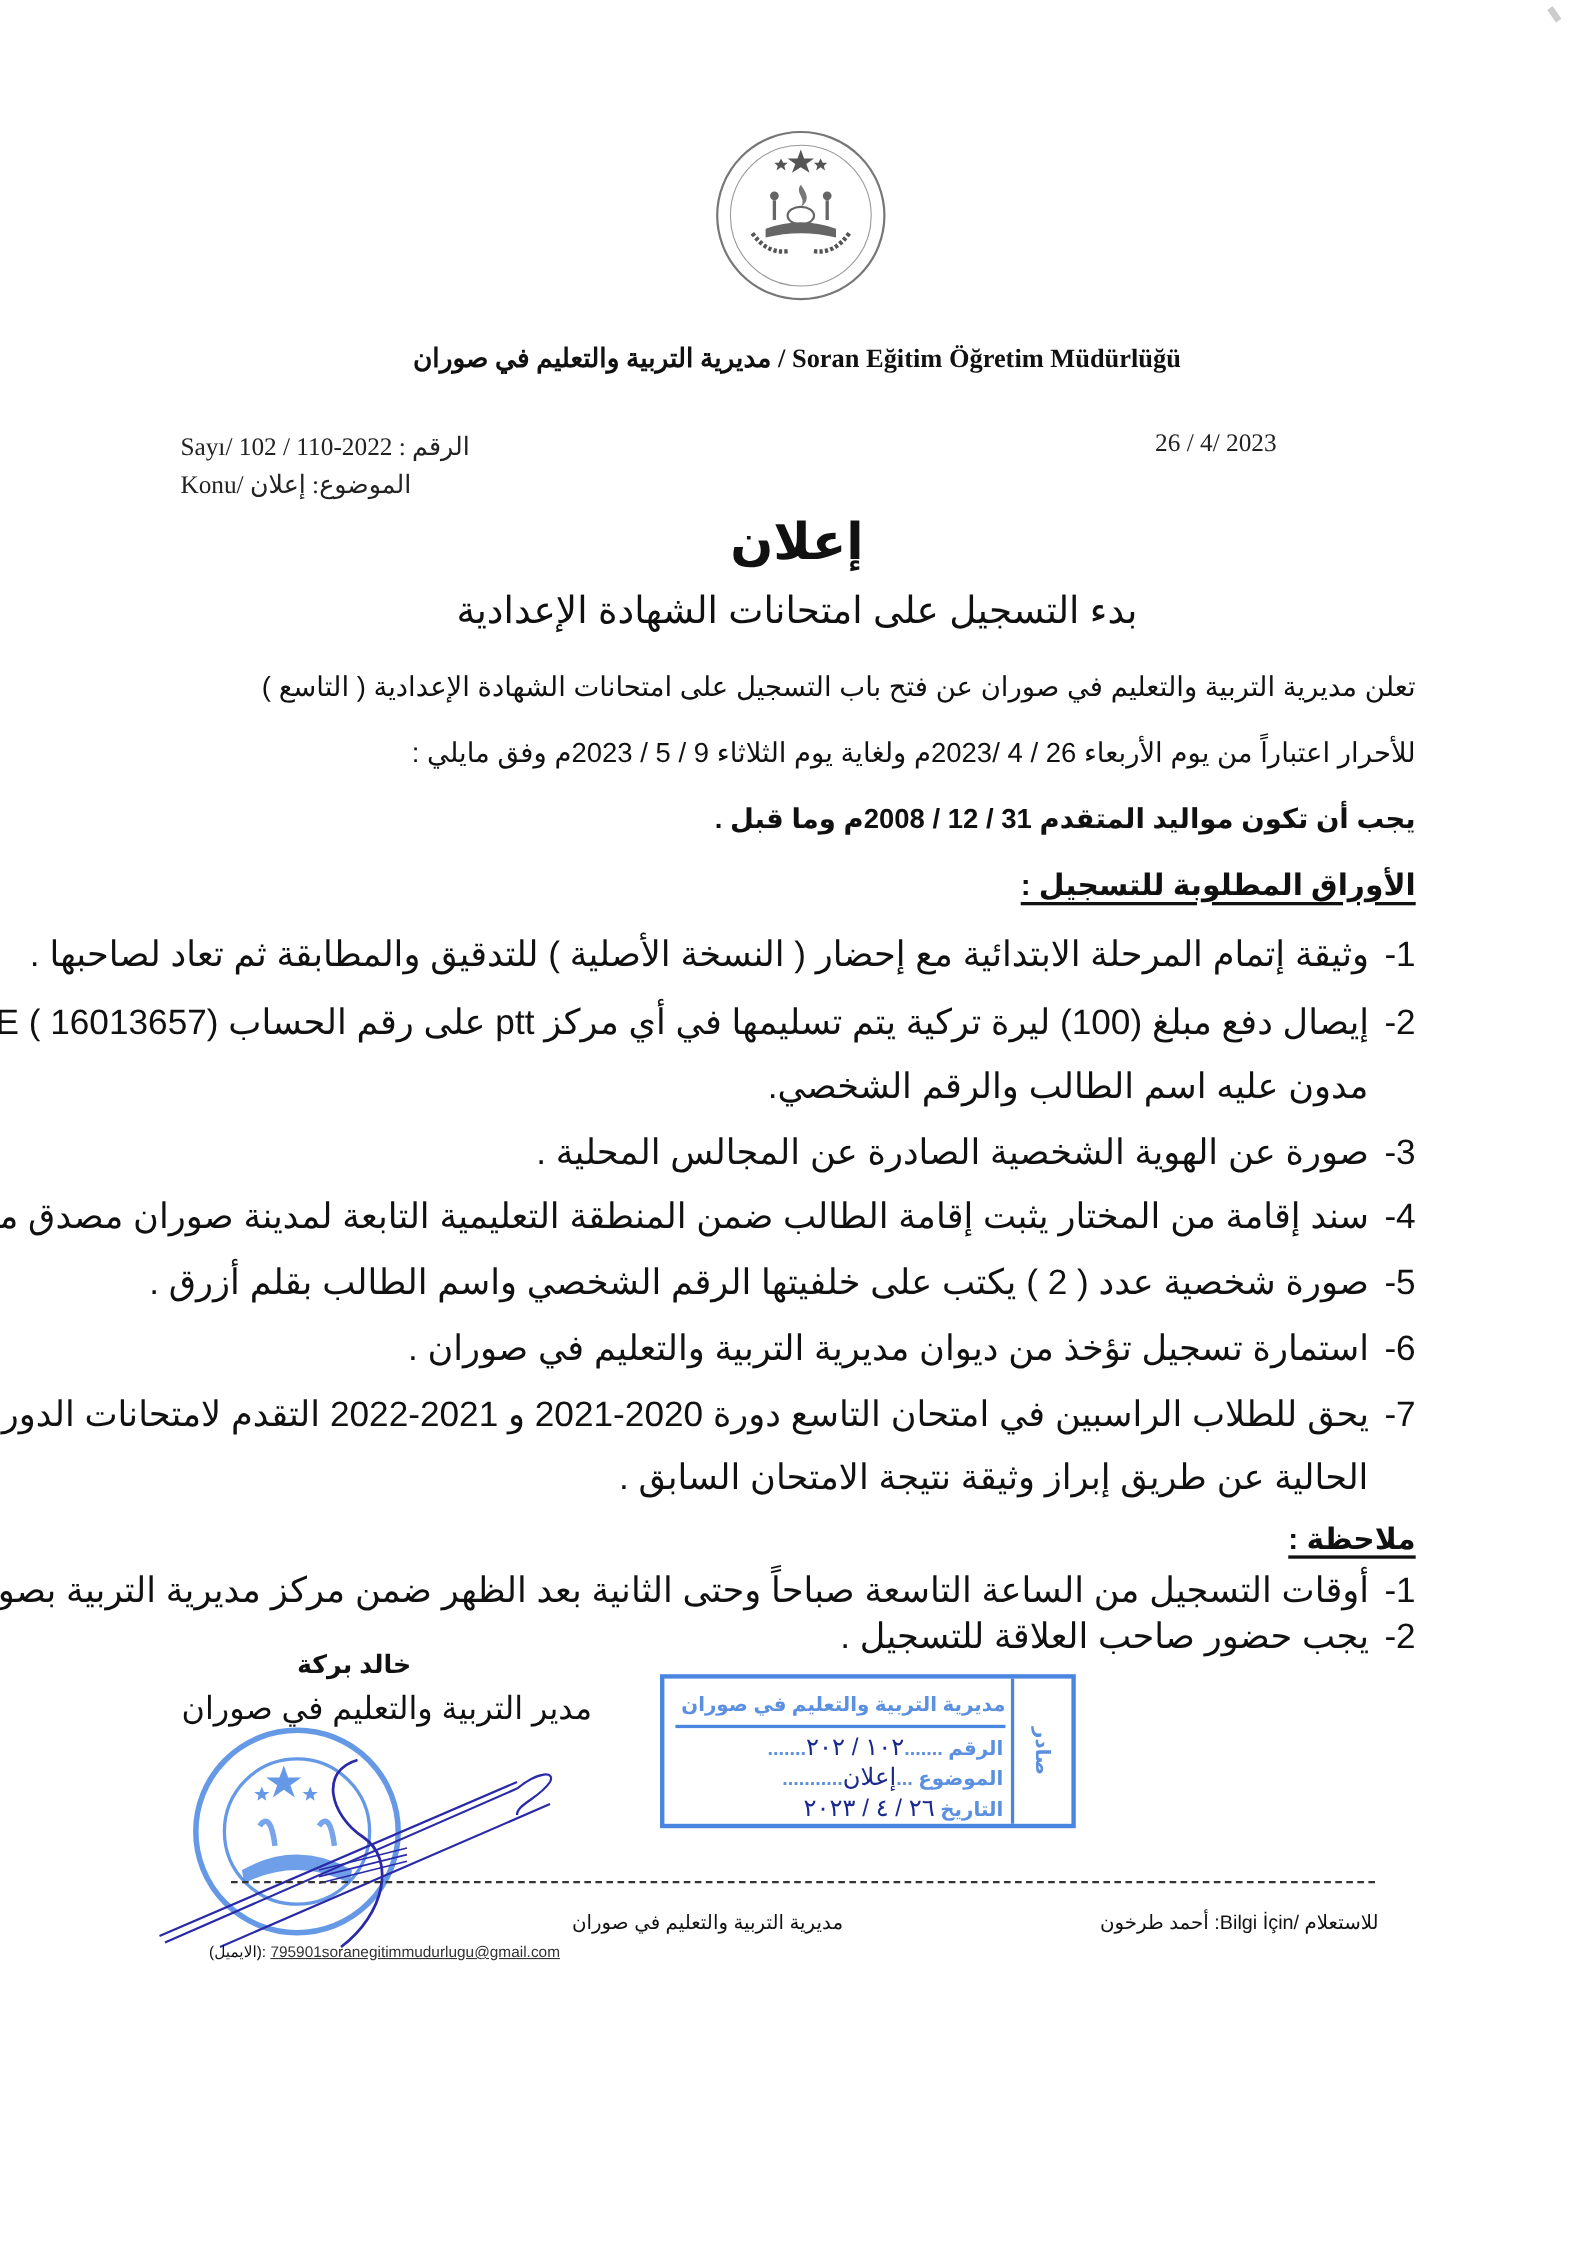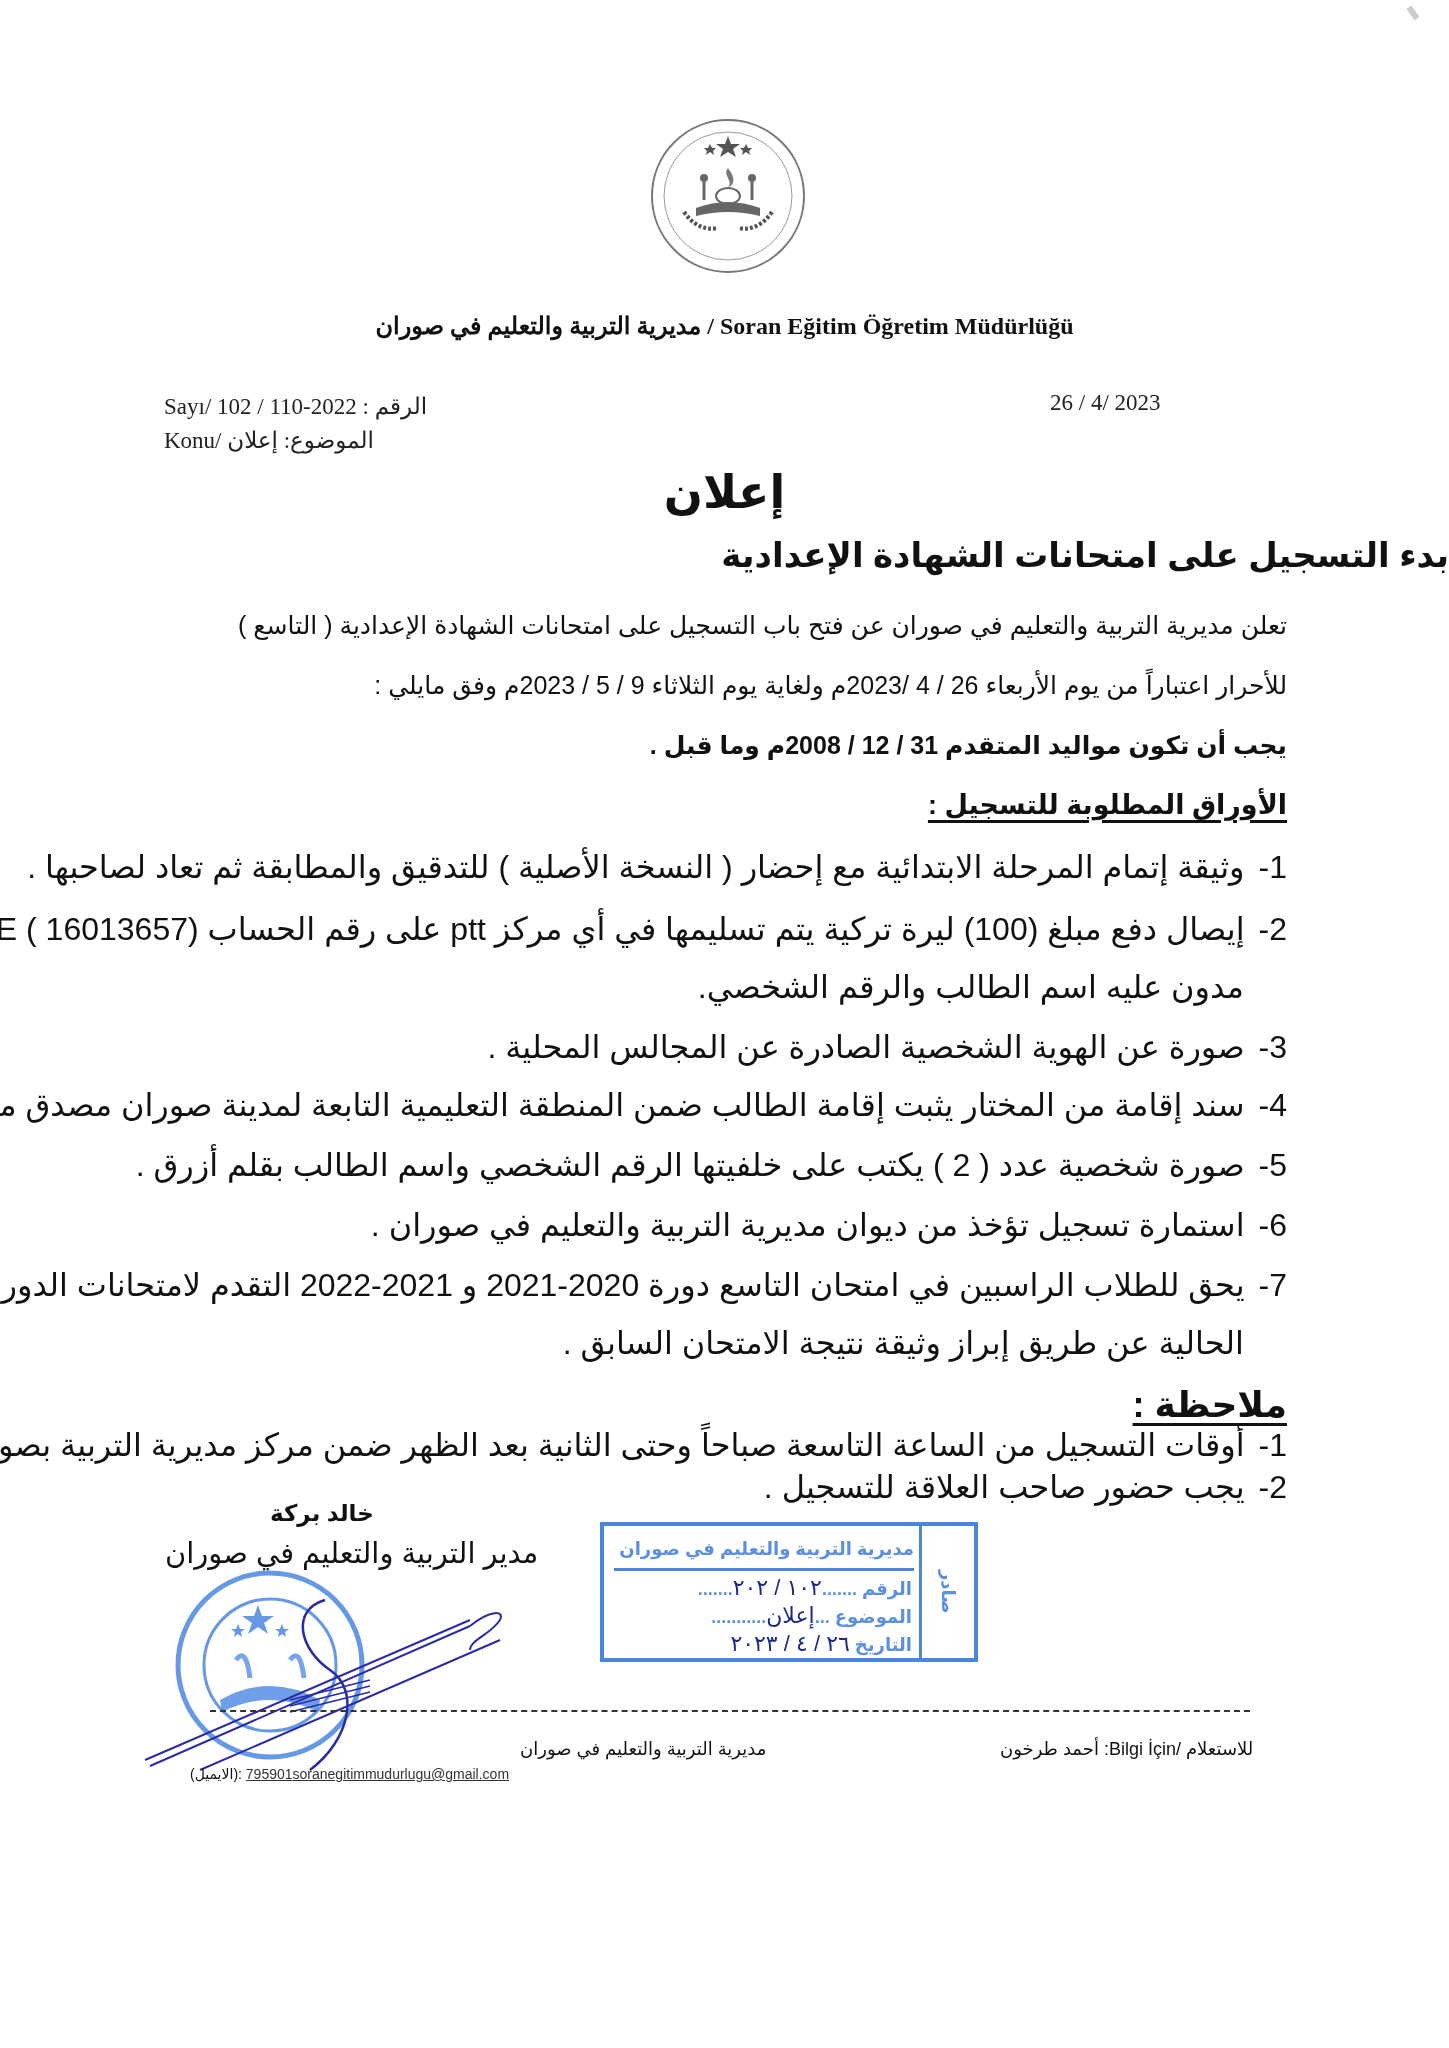--- a/index.html
+++ b/index.html
@@ -11,42 +11,42 @@
 
   
   #logo { left: 648px; top: 116px; width: 160px; height: 160px; }
 
   #header-line { left: 0; right: 0; top: 312px; text-align: center; font-size: 24px; font-weight: bold; }
 
   #ref-block { left: 164px; top: 390px; font-size: 23px; line-height: 34px; color: #222; }
   #date { left: 1050px; top: 390px; font-size: 23px; color: #222; }
 
   #title { left: 0; right: 0; top: 465px; text-align: center; font-size: 46px; font-weight: bold; }
-  #subtitle { left: 0; right: 0; top: 535px; font-size: 34px; font-weight: bold; }
+  #subtitle { left: 0; right: 0; top: 535px; text-align: center; font-size: 34px; font-weight: normal; }
 
   .body-line { right: 162px; font-size: 25px; line-height: 34px; white-space: nowrap; text-align: right; }
   #intro-1 { top: 608px; }
   #intro-2 { top: 668px; }
   #birth-line { top: 728px; font-weight: bold; }
   #papers-heading { top: 788px; font-weight: bold; font-size: 27px; text-decoration: underline; text-decoration-thickness: 3px; text-underline-offset: 6px; }
 
   .req { right: 162px; font-size: 32px; line-height: 34px; white-space: nowrap; text-align: right; }
   .req .num { display: inline-block; margin-left: 14px; }
 
   #req-1 { top: 850px; }
   #req-2 { top: 912px; right: 162px; }
   #req-2b { top: 970px; right: 205px; text-align: right; }
   #req-3 { top: 1030px; }
   #req-4 { top: 1088px; }
   #req-5 { top: 1148px; }
   #req-6 { top: 1208px; }
   #req-7 { top: 1268px; }
   #req-7b { top: 1326px; right: 205px; }
 
-  #note-heading { right: 162px; top: 1384px; font-size: 36px; font-weight: bold; text-decoration: underline; text-decoration-thickness: 3px; text-underline-offset: 6px; }
+  #note-heading { right: 162px; top: 1384px; font-size: 27px; font-weight: bold; text-decoration: underline; text-decoration-thickness: 3px; text-underline-offset: 6px; }
   #note-1 { top: 1428px; }
   #note-2 { top: 1470px; }
 
   #signer-name { left: 270px; top: 1500px; font-size: 23px; font-weight: bold; }
   #signer-title { left: 165px; top: 1536px; font-size: 29px; font-weight: normal; }
 
   #seal { left: 150px; top: 1560px; width: 240px; height: 200px; }
   #signature { left: 140px; top: 1580px; width: 380px; height: 200px; }
 
   #reg-stamp { left: 600px; top: 1522px; width: 378px; height: 140px; border: 4px solid #4a86e0; box-sizing: border-box; color: #5b8fe0; font-size: 18px; }

